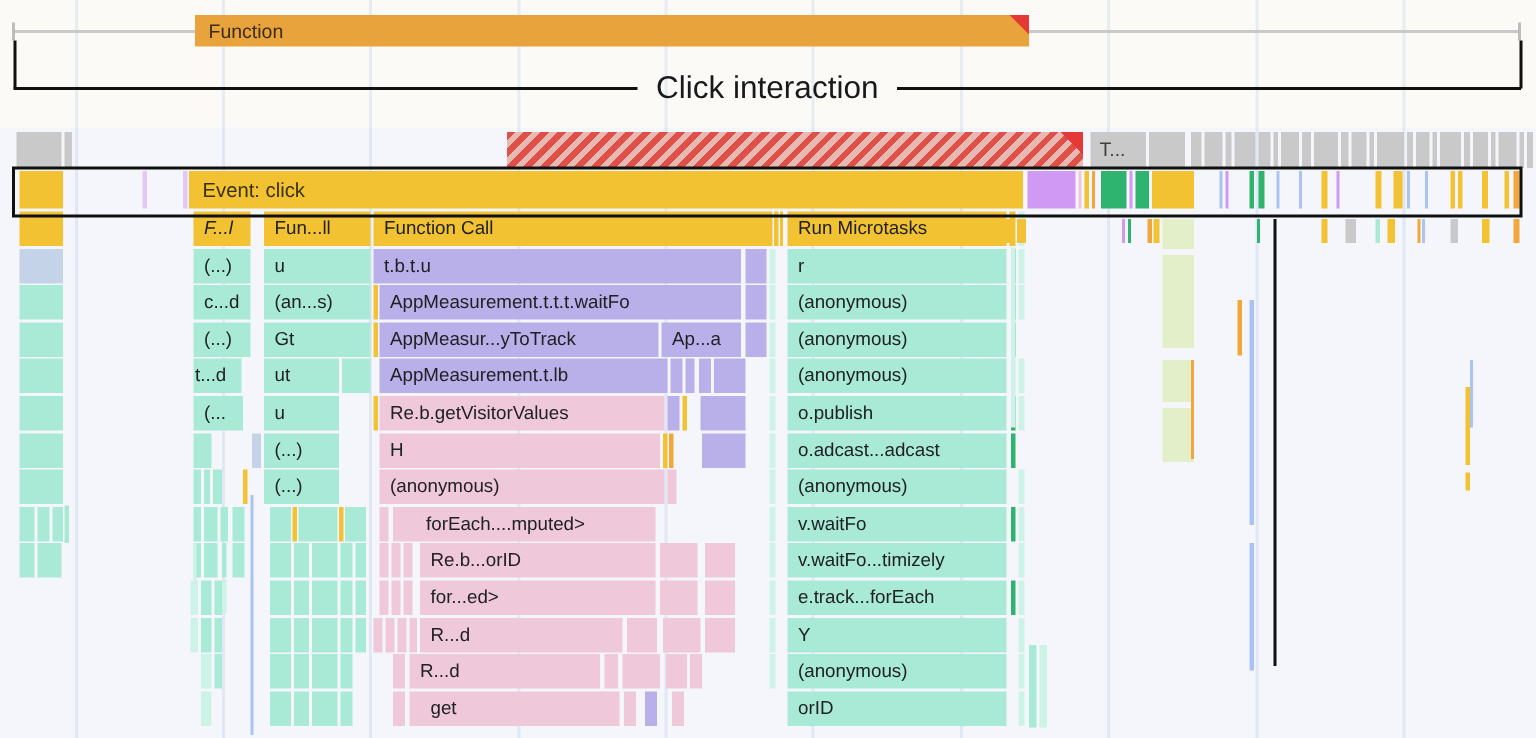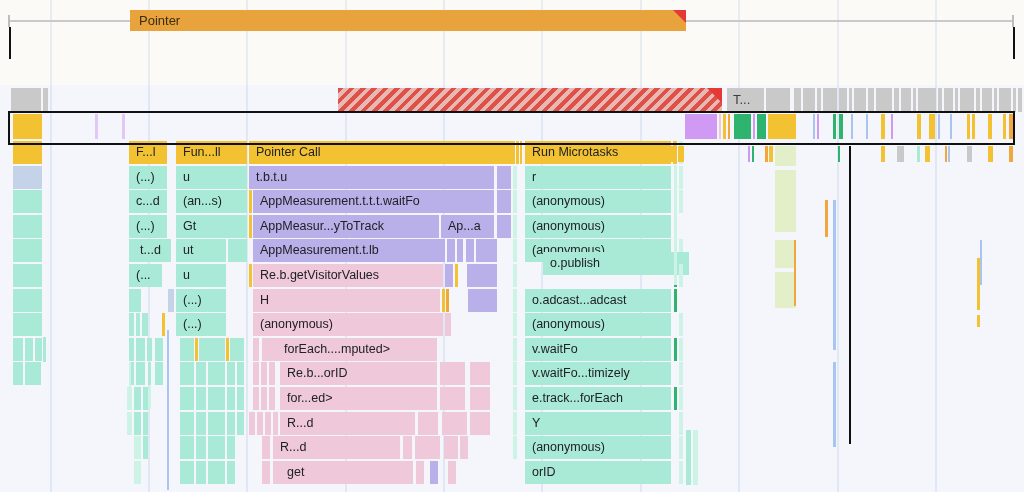--- a/index.html
+++ b/index.html
@@ -56,26 +56,31 @@
       <div class="grid" style="left: 837px;"></div>
       <div class="grid" style="left: 935px;"></div>
     </div>
 
   <div class="whisk" style="left:8px;width:122px;"></div>
   <div class="whisk" style="left:686px;width:328px;"></div>
   <div class="wtick" style="left:8px;"></div>
   <div class="wtick" style="left:1012px;"></div>
 
   <div class="pointer-bar">
-    <span>Pointer</span>
+    <span>Function</span>
     <div class="corner"></div>
   </div>
 
   <div class="bracket-v" style="left:9px;"></div>
   <div class="bracket-v" style="left:1013px;"></div>
+  <div class="bracket">
+    <div class="line"></div>
+    <div class="txt">Click interaction</div>
+    <div class="line"></div>
+  </div>
 
   <div class="task-hatch">
     <div class="corner"></div>
   </div>
   <div class="task2">
     <span>T...</span>
   </div>
   <div id="task-frags">
       <div class="fbar" style="left: 11px; top: 88px; width: 30px; height: 24px; background: rgb(201, 201, 201);"></div>
       <div class="fbar" style="left: 43px; top: 88px; width: 5px; height: 24px; background: rgb(201, 201, 201);"></div>
@@ -98,20 +103,23 @@
       <div class="fbar" style="left: 955px; top: 88px; width: 3px; height: 24px; background: rgb(201, 201, 201);"></div>
       <div class="fbar" style="left: 960px; top: 88px; width: 14px; height: 24px; background: rgb(201, 201, 201);"></div>
       <div class="fbar" style="left: 976px; top: 88px; width: 4px; height: 24px; background: rgb(201, 201, 201);"></div>
       <div class="fbar" style="left: 982px; top: 88px; width: 10px; height: 24px; background: rgb(201, 201, 201);"></div>
       <div class="fbar" style="left: 994px; top: 88px; width: 3px; height: 24px; background: rgb(201, 201, 201);"></div>
       <div class="fbar" style="left: 999px; top: 88px; width: 12px; height: 24px; background: rgb(201, 201, 201);"></div>
       <div class="fbar" style="left: 1013px; top: 88px; width: 3px; height: 24px; background: rgb(201, 201, 201);"></div>
       <div class="fbar" style="left: 1018px; top: 88px; width: 4px; height: 24px; background: rgb(201, 201, 201);"></div>
     </div>
 
+  <div class="event-main">
+    <span>Event: click</span>
+  </div>
   <div id="event-frags">
       <div class="fbar" style="left: 13px; top: 114px; width: 29px; height: 25px; background: rgb(242, 194, 51);"></div>
       <div class="fbar" style="left: 95px; top: 114px; width: 3px; height: 25px; background: rgb(226, 200, 247);"></div>
       <div class="fbar" style="left: 122px; top: 114px; width: 3px; height: 25px; background: rgb(226, 200, 247);"></div>
       <div class="fbar dots" style="left: 685px; top: 114px; width: 32px; height: 25px; background: rgb(208, 154, 244);"></div>
       <div class="fbar" style="left: 719px; top: 114px; width: 2px; height: 25px; background: rgb(239, 200, 218);"></div>
       <div class="fbar" style="left: 723px; top: 114px; width: 3px; height: 25px; background: rgb(242, 194, 51);"></div>
       <div class="fbar" style="left: 728px; top: 114px; width: 2px; height: 25px; background: rgb(242, 167, 61);"></div>
       <div class="fbar dots" style="left: 734px; top: 114px; width: 17px; height: 25px; background: rgb(46, 180, 110);"></div>
       <div class="fbar" style="left: 753px; top: 114px; width: 2px; height: 25px; background: rgb(208, 154, 244);"></div>
@@ -131,23 +139,23 @@
       <div class="fbar" style="left: 950px; top: 114px; width: 2px; height: 25px; background: rgb(170, 196, 242);"></div>
       <div class="fbar" style="left: 967px; top: 114px; width: 3px; height: 25px; background: rgb(242, 194, 51);"></div>
       <div class="fbar" style="left: 972px; top: 114px; width: 3px; height: 25px; background: rgb(242, 194, 51);"></div>
       <div class="fbar" style="left: 988px; top: 114px; width: 4px; height: 25px; background: rgb(242, 194, 51);"></div>
       <div class="fbar" style="left: 1003px; top: 114px; width: 3px; height: 25px; background: rgb(242, 194, 51);"></div>
       <div class="fbar" style="left: 1009px; top: 114px; width: 4px; height: 25px; background: rgb(242, 167, 61);"></div>
     </div>
 
   <div id="flame">
       <div class="fbar" style="left: 13px; top: 141px; width: 29px; height: 23px; background: rgb(242, 194, 51);"></div>
-      <div class="fbar" style="left: 129px; top: 141px; width: 31px; height: 23px; background: rgb(242, 194, 51); padding-left: 7px;">F...l</div>
+      <div class="fbar" style="left: 129px; top: 141px; width: 31px; height: 23px; background: rgb(242, 194, 51); padding-left: 7px; font-style: italic;">F...l</div>
       <div class="fbar" style="left: 176px; top: 141px; width: 64px; height: 23px; background: rgb(242, 194, 51); padding-left: 7px;">Fun...ll</div>
-      <div class="fbar" style="left: 249px; top: 141px; width: 259px; height: 23px; background: rgb(242, 194, 51); padding-left: 7px;">Pointer Call</div>
+      <div class="fbar" style="left: 249px; top: 141px; width: 259px; height: 23px; background: rgb(242, 194, 51); padding-left: 7px;">Function Call</div>
       <div class="fbar" style="left: 516px; top: 141px; width: 3px; height: 23px; background: rgb(242, 194, 51);"></div>
       <div class="fbar" style="left: 520px; top: 141px; width: 2px; height: 23px; background: rgb(242, 194, 51);"></div>
       <div class="fbar" style="left: 525px; top: 141px; width: 139px; height: 23px; background: rgb(242, 194, 51); padding-left: 7px;">Run Microtasks</div>
       <div class="fbar" style="left: 673px; top: 141px; width: 4px; height: 23px; background: rgb(242, 194, 51);"></div>
       <div class="fbar" style="left: 679px; top: 141px; width: 4px; height: 23px; background: rgb(205, 242, 230);"></div>
       <div class="fbar" style="left: 13px; top: 165.6px; width: 29px; height: 23px; background: rgb(197, 211, 232);"></div>
       <div class="fbar" style="left: 129px; top: 165.6px; width: 31px; height: 23px; background: rgb(169, 234, 215); padding-left: 7px;">(...)</div>
       <div class="fbar" style="left: 176px; top: 165.6px; width: 64px; height: 23px; background: rgb(169, 234, 215); padding-left: 7px;">u</div>
       <div class="fbar" style="left: 249px; top: 165.6px; width: 238px; height: 23px; background: rgb(185, 175, 233); padding-left: 7px;">t.b.t.u</div>
       <div class="fbar" style="left: 497px; top: 165.6px; width: 14px; height: 23px; background: rgb(185, 175, 233);"></div>
@@ -169,41 +177,41 @@
       <div class="fbar" style="left: 129px; top: 214.8px; width: 31px; height: 23px; background: rgb(169, 234, 215); padding-left: 7px;">(...)</div>
       <div class="fbar" style="left: 176px; top: 214.8px; width: 64px; height: 23px; background: rgb(169, 234, 215); padding-left: 7px;">Gt</div>
       <div class="fbar" style="left: 249px; top: 214.8px; width: 3px; height: 23px; background: rgb(242, 194, 51);"></div>
       <div class="fbar" style="left: 253px; top: 214.8px; width: 179px; height: 23px; background: rgb(185, 175, 233); padding-left: 7px;">AppMeasur...yToTrack</div>
       <div class="fbar" style="left: 441px; top: 214.8px; width: 46px; height: 23px; background: rgb(185, 175, 233); padding-left: 7px;">Ap...a</div>
       <div class="fbar" style="left: 497px; top: 214.8px; width: 14px; height: 23px; background: rgb(185, 175, 233);"></div>
       <div class="fbar" style="left: 513px; top: 214.8px; width: 4px; height: 23px; background: rgb(205, 242, 230);"></div>
       <div class="fbar" style="left: 525px; top: 214.8px; width: 139px; height: 23px; background: rgb(169, 234, 215); padding-left: 7px;">(anonymous)</div>
       <div class="fbar" style="left: 674px; top: 214.8px; width: 3px; height: 23px; background: rgb(46, 180, 110);"></div>
       <div class="fbar" style="left: 13px; top: 239.4px; width: 29px; height: 23px; background: rgb(169, 234, 215);"></div>
-      <div class="fbar" style="left: 129px; top: 239.4px; width: 31px; height: 23px; background: rgb(169, 234, 215); padding-left: 11px;">t...d</div>
+      <div class="fbar" style="left: 129px; top: 239.4px; width: 31px; height: 23px; background: rgb(169, 234, 215); padding-left: 1px;">t...d</div>
       <div class="fbar" style="left: 176px; top: 239.4px; width: 43px; height: 23px; background: rgb(169, 234, 215); padding-left: 7px;">ut</div>
       <div class="fbar" style="left: 228px; top: 239.4px; width: 19px; height: 23px; background: rgb(169, 234, 215);"></div>
       <div class="fbar" style="left: 253px; top: 239.4px; width: 185px; height: 23px; background: rgb(185, 175, 233); padding-left: 7px;">AppMeasurement.t.lb</div>
       <div class="fbar" style="left: 447px; top: 239.4px; width: 8px; height: 23px; background: rgb(185, 175, 233);"></div>
       <div class="fbar" style="left: 457px; top: 239.4px; width: 6px; height: 23px; background: rgb(185, 175, 233);"></div>
       <div class="fbar" style="left: 466px; top: 239.4px; width: 8px; height: 23px; background: rgb(185, 175, 233);"></div>
       <div class="fbar" style="left: 476px; top: 239.4px; width: 21px; height: 23px; background: rgb(185, 175, 233);"></div>
       <div class="fbar" style="left: 513px; top: 239.4px; width: 4px; height: 23px; background: rgb(205, 242, 230);"></div>
       <div class="fbar" style="left: 525px; top: 239.4px; width: 139px; height: 23px; background: rgb(169, 234, 215); padding-left: 7px;">(anonymous)</div>
       <div class="fbar" style="left: 679px; top: 239.4px; width: 4px; height: 23px; background: rgb(205, 242, 230);"></div>
       <div class="fbar" style="left: 13px; top: 264px; width: 29px; height: 23px; background: rgb(169, 234, 215);"></div>
       <div class="fbar" style="left: 129px; top: 264px; width: 26px; height: 23px; background: rgb(169, 234, 215); padding-left: 7px;">(...</div>
       <div class="fbar" style="left: 176px; top: 264px; width: 43px; height: 23px; background: rgb(169, 234, 215); padding-left: 7px;">u</div>
       <div class="fbar" style="left: 249px; top: 264px; width: 3px; height: 23px; background: rgb(242, 194, 51);"></div>
       <div class="fbar" style="left: 253px; top: 264px; width: 183px; height: 23px; background: rgb(239, 200, 218); padding-left: 7px;">Re.b.getVisitorValues</div>
       <div class="fbar" style="left: 445px; top: 264px; width: 8px; height: 23px; background: rgb(185, 175, 233);"></div>
       <div class="fbar" style="left: 455px; top: 264px; width: 3px; height: 23px; background: rgb(242, 194, 51);"></div>
       <div class="fbar" style="left: 467px; top: 264px; width: 30px; height: 23px; background: rgb(185, 175, 233);"></div>
       <div class="fbar" style="left: 513px; top: 264px; width: 4px; height: 23px; background: rgb(205, 242, 230);"></div>
-      <div class="fbar" style="left: 525px; top: 252px; width: 139px; height: 23px; background: rgb(169, 234, 215); padding-left: 7px; margin-left: 18px;">o.publish</div>
+      <div class="fbar" style="left: 525px; top: 264px; width: 139px; height: 23px; background: rgb(169, 234, 215); padding-left: 7px;">o.publish</div>
       <div class="fbar" style="left: 674px; top: 264px; width: 3px; height: 23px; background: rgb(46, 180, 110);"></div>
       <div class="fbar" style="left: 679px; top: 264px; width: 4px; height: 23px; background: rgb(205, 242, 230);"></div>
       <div class="fbar" style="left: 13px; top: 288.6px; width: 29px; height: 23px; background: rgb(169, 234, 215);"></div>
       <div class="fbar" style="left: 129px; top: 288.6px; width: 12px; height: 23px; background: rgb(169, 234, 215);"></div>
       <div class="fbar" style="left: 168px; top: 288.6px; width: 6px; height: 23px; background: rgb(197, 211, 232);"></div>
       <div class="fbar" style="left: 176px; top: 288.6px; width: 43px; height: 23px; background: rgb(169, 234, 215); padding-left: 7px;">(...)</div>
       <div class="fbar" style="left: 253px; top: 288.6px; width: 180px; height: 23px; background: rgb(239, 200, 218); padding-left: 7px;">H</div>
       <div class="fbar" style="left: 442px; top: 288.6px; width: 3px; height: 23px; background: rgb(242, 194, 51);"></div>
       <div class="fbar" style="left: 446px; top: 288.6px; width: 3px; height: 23px; background: rgb(242, 167, 61);"></div>
       <div class="fbar" style="left: 468px; top: 288.6px; width: 29px; height: 23px; background: rgb(185, 175, 233);"></div>

